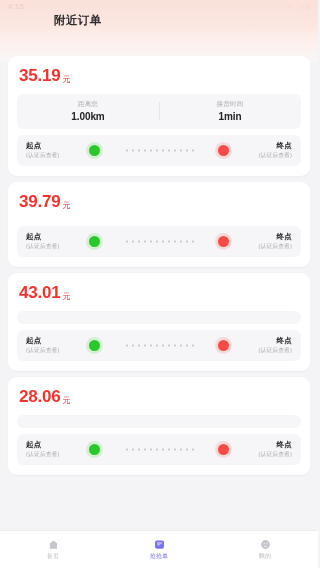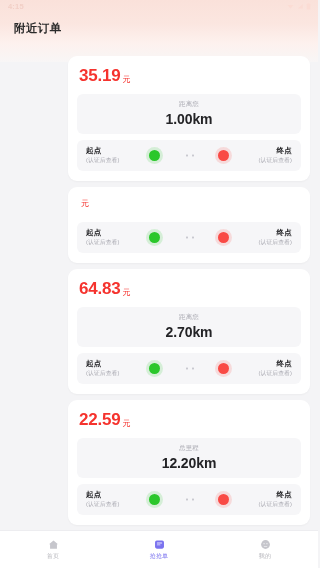--- a/index.html
+++ b/index.html
@@ -31,34 +31,35 @@
   }
   .status-time {
     font-size:7.5px; font-weight:700; color:#f2cfc6; letter-spacing:.2px;
     line-height:13px;
   }
   .status-icons { display:flex; align-items:center; gap:2.5px; }
   .st-ic { display:block; }
 
   .appbar {
     position:relative; z-index:2;
-    height:30px; display:flex; align-items:center;
+    height:30px; display:flex; align-items:flex-start;
     padding:0 14px;
+    margin-left:40px;
   }
   .appbar-title {
     font-size:11.5px; font-weight:700; color:#2b2b2b; letter-spacing:.4px;
   }
 
   
   .list {
     position:relative; z-index:2;
     flex:1;
     overflow-y:auto;
     padding:13px 8px 6px 8px;
-    display:flex; flex-direction:column; gap:6px;align-items:flex-end;
+    display:flex; flex-direction:column; gap:6px;
   }
   .list::-webkit-scrollbar { width:0; }
 
   .card {
     background:#ffffff;
     border-radius:9px;
     padding:9px 9px 10px 9px;
     box-shadow:0 1px 2px rgba(0,0,0,0.035);
   }
 
@@ -79,21 +80,21 @@
   }
   .stat {
     flex:1; display:flex; flex-direction:column; align-items:center; gap:2px;
     position:relative;
   }
   .stat + .stat::before {
     content:""; position:absolute; left:0; top:2px; bottom:2px;
     width:1px; background:#e6e6ea;
   }
   .stat-label { font-size:6.5px; color:#a8a8b0; letter-spacing:.2px; }
-  .stat-value { font-size:14px; font-weight:700; color:#232326; letter-spacing:-.1px; }
+  .stat-value { font-size:10px; font-weight:700; color:#232326; letter-spacing:-.1px; }
 
   .route {
     margin-top:6px;
     background:#f6f6f8;
     border-radius:6px;
     display:flex; align-items:center;
     padding:6px 9px;
     gap:19px;
   }
   .route-end {
@@ -175,91 +176,88 @@
     <div class="card">
       <div class="price-row">
         <span class="price-amount">35.19</span>
         <span class="price-unit">元</span>
       </div>
       <div class="stats">
         <div class="stat">
           <span class="stat-label">距离您</span>
           <span class="stat-value">1.00km</span>
         </div>
+        <div class="stat">
+          <span class="stat-label">接货时间</span>
+          <span class="stat-value">1min</span>
+        </div>
       </div>
       <div class="route">
         <div class="route-end">
           <span class="route-title">起点</span>
           <span class="route-sub">(认证后查看)</span>
         </div>
         <span class="dot green"></span>
         <span class="dotline"></span>
         <span class="dot red"></span>
         <div class="route-end right">
           <span class="route-title">终点</span>
           <span class="route-sub">(认证后查看)</span>
         </div>
       </div>
     </div>
 
     <div class="card">
       <div class="price-row">
+        <span class="price-amount">39.79</span>
         <span class="price-unit">元</span>
       </div>
       <div class="route">
         <div class="route-end">
           <span class="route-title">起点</span>
           <span class="route-sub">(认证后查看)</span>
         </div>
         <span class="dot green"></span>
         <span class="dotline"></span>
         <span class="dot red"></span>
         <div class="route-end right">
           <span class="route-title">终点</span>
           <span class="route-sub">(认证后查看)</span>
         </div>
       </div>
     </div>
 
     <div class="card">
       <div class="price-row">
-        <span class="price-amount">64.83</span>
+        <span class="price-amount">43.01</span>
         <span class="price-unit">元</span>
       </div>
       <div class="stats">
-        <div class="stat">
-          <span class="stat-label">距离您</span>
-          <span class="stat-value">2.70km</span>
-        </div>
       </div>
       <div class="route">
         <div class="route-end">
           <span class="route-title">起点</span>
           <span class="route-sub">(认证后查看)</span>
         </div>
         <span class="dot green"></span>
         <span class="dotline"></span>
         <span class="dot red"></span>
         <div class="route-end right">
           <span class="route-title">终点</span>
           <span class="route-sub">(认证后查看)</span>
         </div>
       </div>
     </div>
 
     <div class="card">
       <div class="price-row">
-        <span class="price-amount">22.59</span>
+        <span class="price-amount">28.06</span>
         <span class="price-unit">元</span>
       </div>
       <div class="stats">
-        <div class="stat">
-          <span class="stat-label">总里程</span>
-          <span class="stat-value">12.20km</span>
-        </div>
       </div>
       <div class="route">
         <div class="route-end">
           <span class="route-title">起点</span>
           <span class="route-sub">(认证后查看)</span>
         </div>
         <span class="dot green"></span>
         <span class="dotline"></span>
         <span class="dot red"></span>
         <div class="route-end right">

